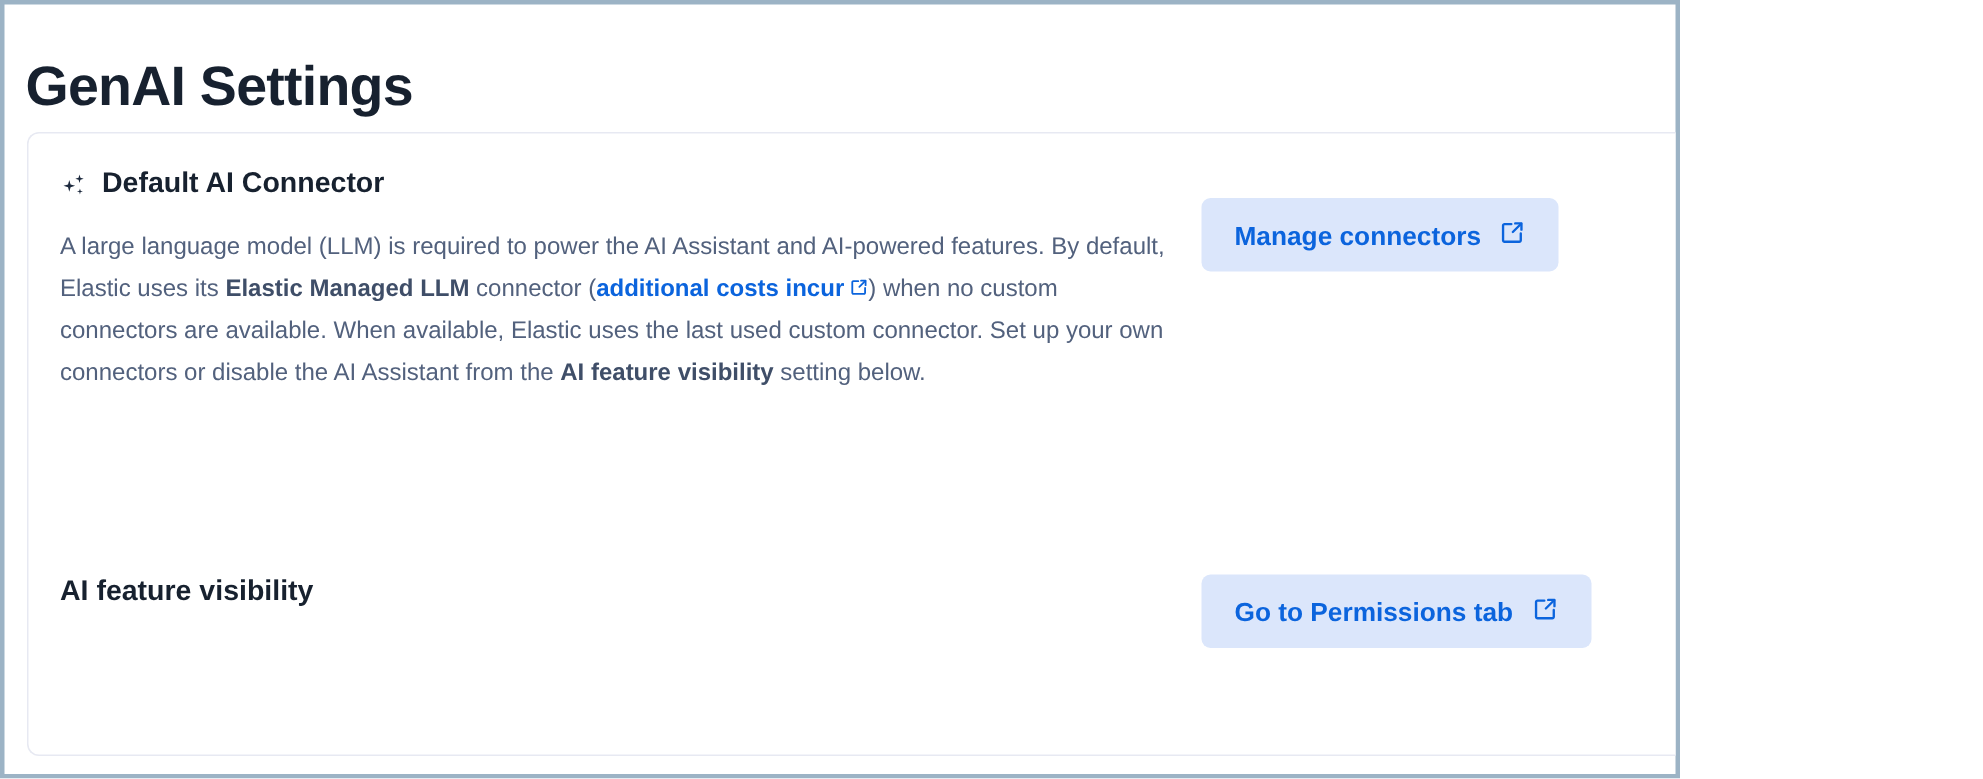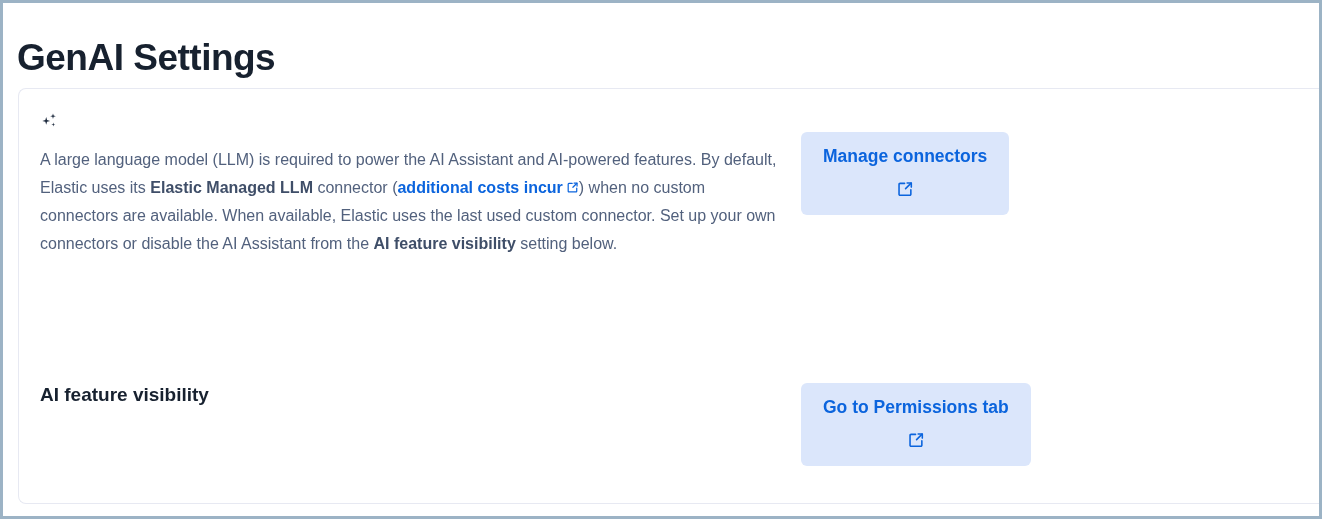--- a/index.html
+++ b/index.html
@@ -9,21 +9,21 @@
   }
   body {
     width: 1322px;
     height: 519px;
     font-family: "Liberation Sans", sans-serif;
     -webkit-font-smoothing: antialiased;
   }
 
   .frame {
     box-sizing: border-box;
-    width: 1322px;
+    width: 1120px;
     height: 519px;
     border: 3px solid #9cb3c5;
     background: #ffffff;
     position: relative;
     overflow: hidden;
   }
 
   
   .page-title {
     position: absolute;
@@ -123,21 +123,20 @@
     color: #0b64dd;
     border: none;
     border-radius: 6px;
     padding: 13px 22px;
     font-family: "Liberation Sans", sans-serif;
     font-size: 17.5px;
     font-weight: 700;
     line-height: 22px;
     cursor: pointer;
     white-space: nowrap;
-    flex-direction: column;
   }
   .btn-connectors { top: 21px; }
   .btn-permissions { top: 0px; justify-content: flex-end; }
   .action-btn .ext-ico { position: relative; top: 1px; }
 </style>
 </head>
 <body>
 
 <div class="frame">
 
@@ -149,20 +148,21 @@
 
       <div class="section-left">
         <div class="section-head">
           <span class="sparkles-icon">
             <svg width="19" height="19" viewBox="0 0 19 19" xmlns="http://www.w3.org/2000/svg">
               <path fill="#1d2a3e" d="M6.2 5.0 L7.05 8.05 L10.1 8.9 L7.05 9.75 L6.2 12.8 L5.35 9.75 L2.3 8.9 L5.35 8.05 Z"></path>
               <path fill="#1d2a3e" d="M13.0 1.4 L13.62 3.58 L15.8 4.2 L13.62 4.82 L13.0 7.0 L12.38 4.82 L10.2 4.2 L12.38 3.58 Z"></path>
               <path fill="#1d2a3e" d="M13.3 10.6 L13.73 12.17 L15.3 12.6 L13.73 13.03 L13.3 14.6 L12.87 13.03 L11.3 12.6 L12.87 12.17 Z"></path>
             </svg>
           </span>
+          <span>Default AI Connector</span>
         </div>
 
         <p class="body-text"><span>A large language model (LLM) is required to power the AI Assistant and AI-powered features. By default, Elastic uses its </span><b>Elastic Managed LLM</b><span> connector (</span><a class="inline-link" href="#"><span>additional costs incur</span><span class="ext-ico"><svg width="13" height="13" viewBox="0 0 16 16" fill="none" xmlns="http://www.w3.org/2000/svg">
                   <path d="M13.2 8.6 V12.6 a0.9 0.9 0 0 1 -0.9 0.9 H3.6 a0.9 0.9 0 0 1 -0.9 -0.9 V3.9 a0.9 0.9 0 0 1 0.9 -0.9 H7.6" stroke="#0b64dd" stroke-width="1.5" stroke-linecap="round"></path>
                   <path d="M9.9 2.6 H13.6 V6.3" stroke="#0b64dd" stroke-width="1.5" stroke-linecap="round" stroke-linejoin="round"></path>
                   <path d="M13.4 2.8 L8.5 7.7" stroke="#0b64dd" stroke-width="1.5" stroke-linecap="round"></path>
                 </svg></span></a><span>) when no custom connectors are available. When available, Elastic uses the last used custom connector. Set up your own connectors or disable the AI Assistant from the </span><b>AI feature visibility</b><span> setting below.</span></p>
       </div>
 
       <button class="action-btn btn-connectors">

